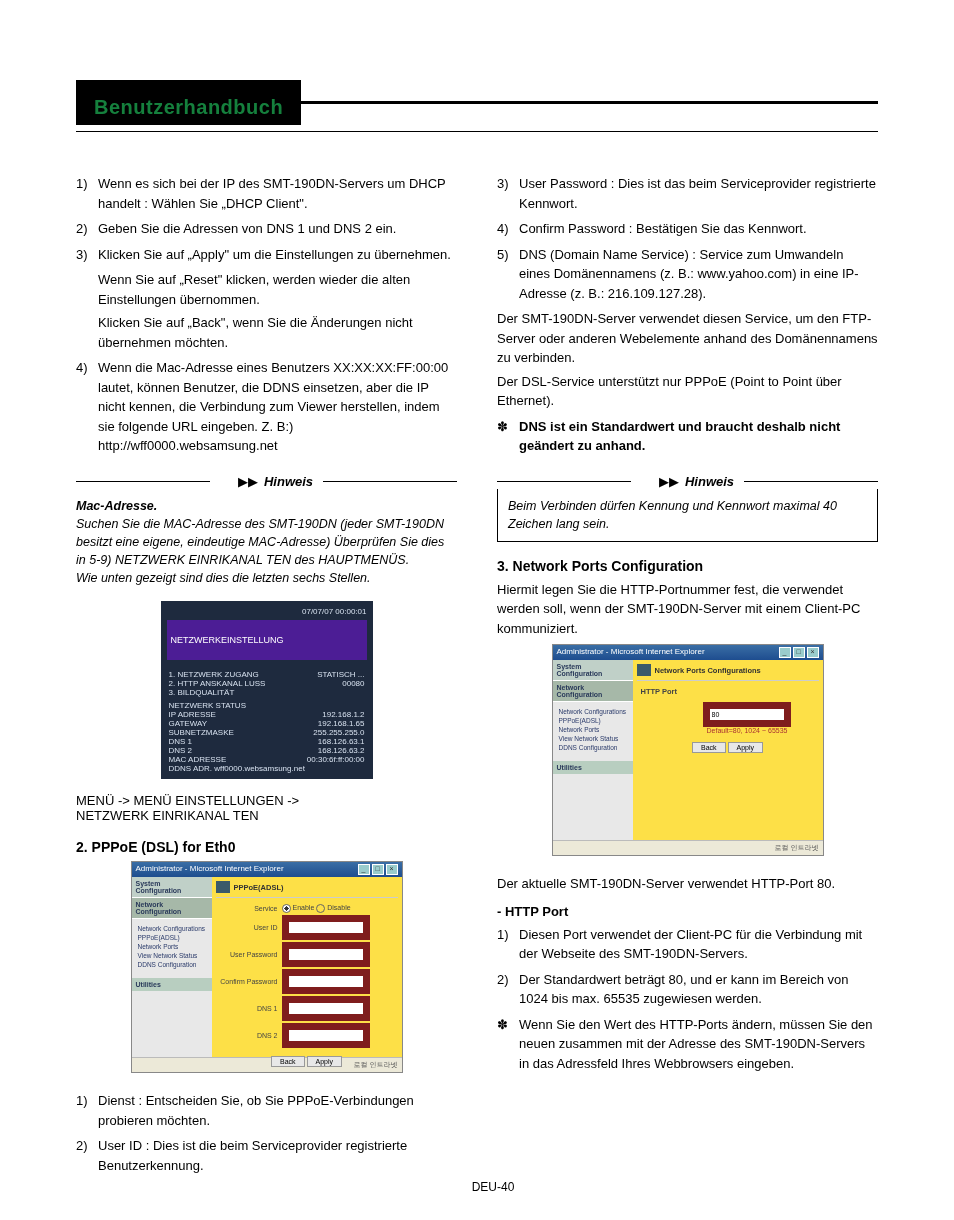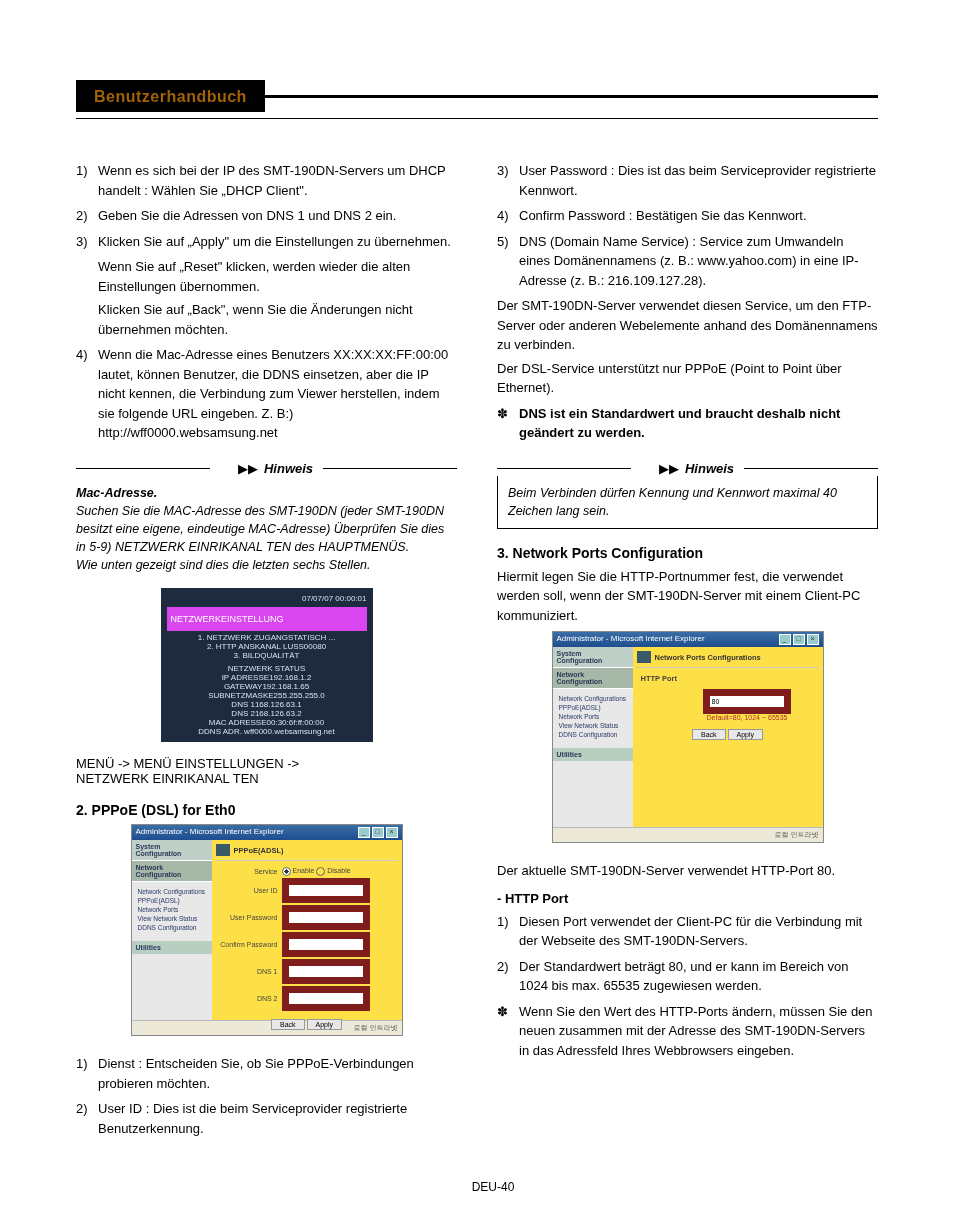--- a/index.html
+++ b/index.html
@@ -1,39 +1,39 @@
 <!DOCTYPE html>
 <html><head>
 <meta charset="utf-8">
 <style>
 body{margin:0;font-family:Arial,Helvetica,sans-serif;font-size:13px;color:#000;background:#fff}
 .page{width:954px;height:1220px;position:relative;box-sizing:border-box;padding:80px 76px 40px}
 .header{margin-bottom:36px}
 .header-bar{display:flex;align-items:center}
-.header-black{background:#000;color:#a16207;font-weight:bold;font-size:16px;padding:8px 18px 6px;letter-spacing:.5px}
+.header-black{background:#000;color:#15803d;font-weight:bold;font-size:20px;padding:16px 18px 6px;letter-spacing:.5px}
 .header-line-thick{flex:1;height:3px;background:#000}
 .header-line-thin{height:1px;background:#000;margin-top:6px}
 .cols{display:flex;gap:40px}
 .col{flex:1;min-width:0}
 .list-item{display:flex;margin:6px 0;line-height:1.5}
 .list-item .num{width:22px;flex-shrink:0}
 .list-item .txt{flex:1}
 .para{margin:4px 0 4px 22px;line-height:1.5}
 .para-noindent{margin:4px 0;line-height:1.5}
 .hinweis-box{margin:18px 0 8px}
 .hinweis-head{display:flex;align-items:center}
 .hinweis-head .line{flex:1;height:1px;background:#000}
 .hinweis-head .icon{margin:0 6px 0 28px;font-size:13px}
 .hinweis-head .lbl{font-style:italic;font-weight:bold;margin-right:10px}
 .hinweis-body{border:1px solid #000;padding:8px 10px;font-style:italic;line-height:1.45;font-size:12.5px}
 .hinweis-body.open-border{border-top:none}
 .screenshot-box{margin:14px auto;background:#1e2a3e;color:#d6e0ee;font-size:9px;width:200px;padding:6px;font-family:Arial,sans-serif}
 .screenshot-box .top{text-align:right;font-size:8px;margin-bottom:4px}
-.screenshot-box .title{background:#d946ef;color:#fff;padding:7px 4px;margin-bottom:2px;font-size:9px}
-.screenshot-box .row{display:flex;justify-content:center;font-size:8px;padding:0 2px}
+.screenshot-box .title{background:#4c1d95;color:#fff;padding:15px 4px;margin-bottom:10px;font-size:9px}
+.screenshot-box .row{display:flex;justify-content:space-between;font-size:8px;padding:0 2px}
 .caption{text-align:left;font-size:13px;margin:8px 0 14px}
 h3.sec{font-weight:bold;font-size:14px;margin:16px 0 6px}
 .browser{width:270px;margin:6px auto 18px;border:1px solid #888;background:#ece9d8;font-size:8px}
 .browser .titlebar{background:linear-gradient(#3a6ea5,#1e4d8f);color:#fff;padding:2px 4px;font-size:8px;display:flex;justify-content:space-between;align-items:flex-start}
 .browser .winbtns{display:flex;gap:2px}
 .browser .winbtns span{width:10px;height:9px;background:#9cc;border:1px solid #fff;font-size:7px;line-height:8px;text-align:center;color:#333}
 .browser .body{display:flex;height:180px;background:#fff}
 .browser .side{width:80px;background:#e8e8e8;font-size:6.5px}
 .browser .side .tab{background:#c0d0c8;padding:3px 4px;color:#2a3a5a;font-weight:bold;font-size:7px;border-bottom:1px solid #fff}
 .browser .side .tab2{background:#a6b8a8}
@@ -246,21 +246,21 @@
           <div class="txt">Confirm Password : Bestätigen Sie das Kennwort.</div>
         </div>
       <div class="list-item">
           <div class="num">5)</div>
           <div class="txt">DNS (Domain Name Service) : Service zum Umwandeln eines Domänennamens (z. B.: www.yahoo.com) in eine IP-Adresse (z. B.: 216.109.127.28).</div>
         </div>
       <div class="para-noindent">Der SMT-190DN-Server verwendet diesen Service, um den FTP-Server oder anderen Webelemente anhand des Domänennamens zu verbinden.</div>
       <div class="para-noindent">Der DSL-Service unterstützt nur PPPoE (Point to Point über Ethernet).</div>
       <div class="list-item">
           <div class="num star">✽</div>
-          <div class="txt" style="font-weight:bold">DNS ist ein Standardwert und braucht deshalb nicht geändert zu werden.</div>
+          <div class="txt" style="font-weight:bold">DNS ist ein Standardwert und braucht deshalb nicht geändert zu anhand.</div>
         </div>
 
       <div class="hinweis-box">
         <div class="hinweis-head">
           <div class="line"></div>
           <span class="icon">▶▶</span>
           <span class="lbl">Hinweis</span>
           <div class="line"></div>
         </div>
         <div class="hinweis-body open-border">

